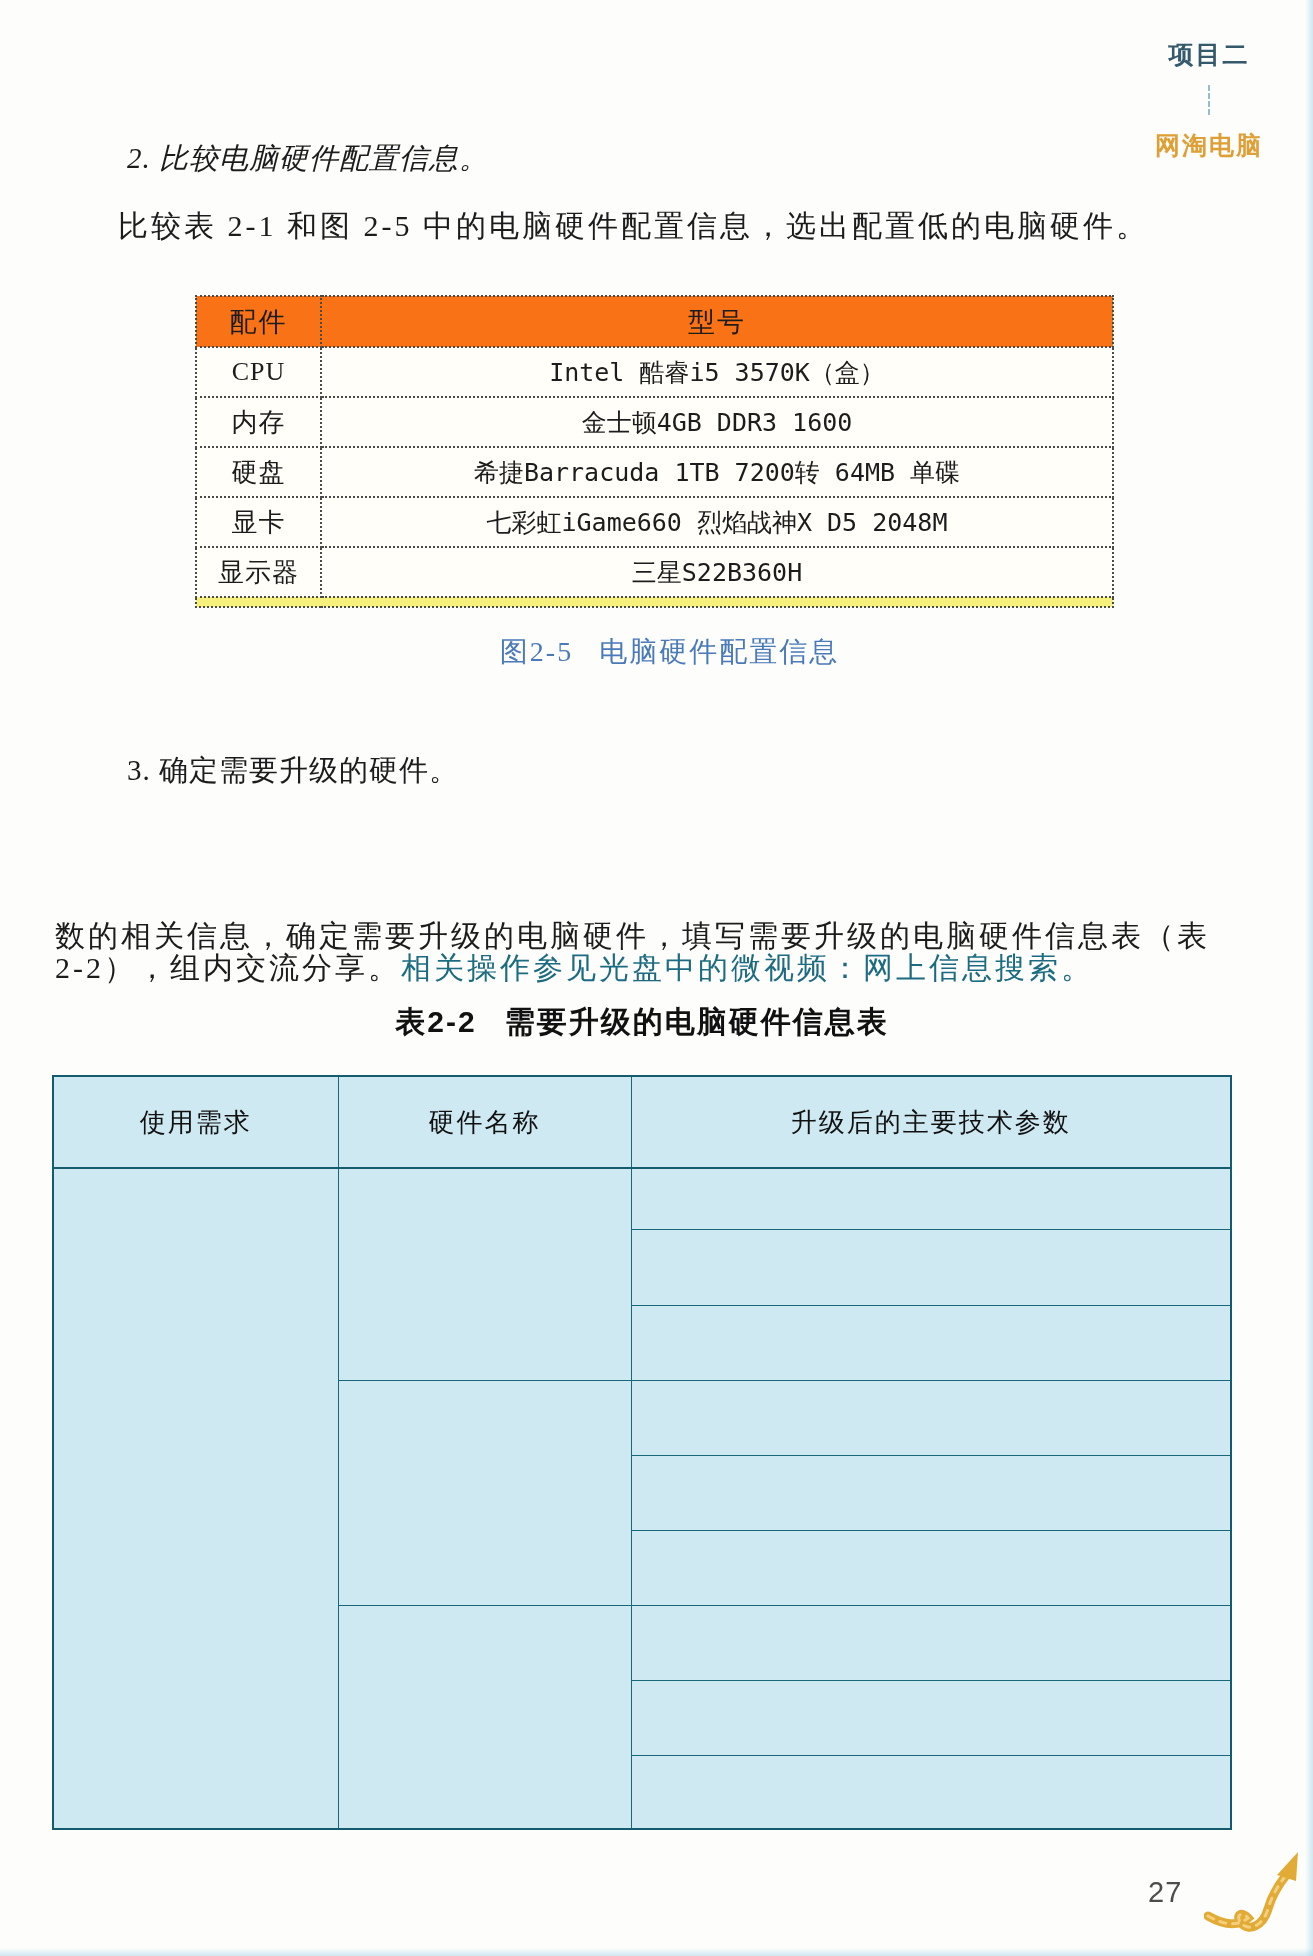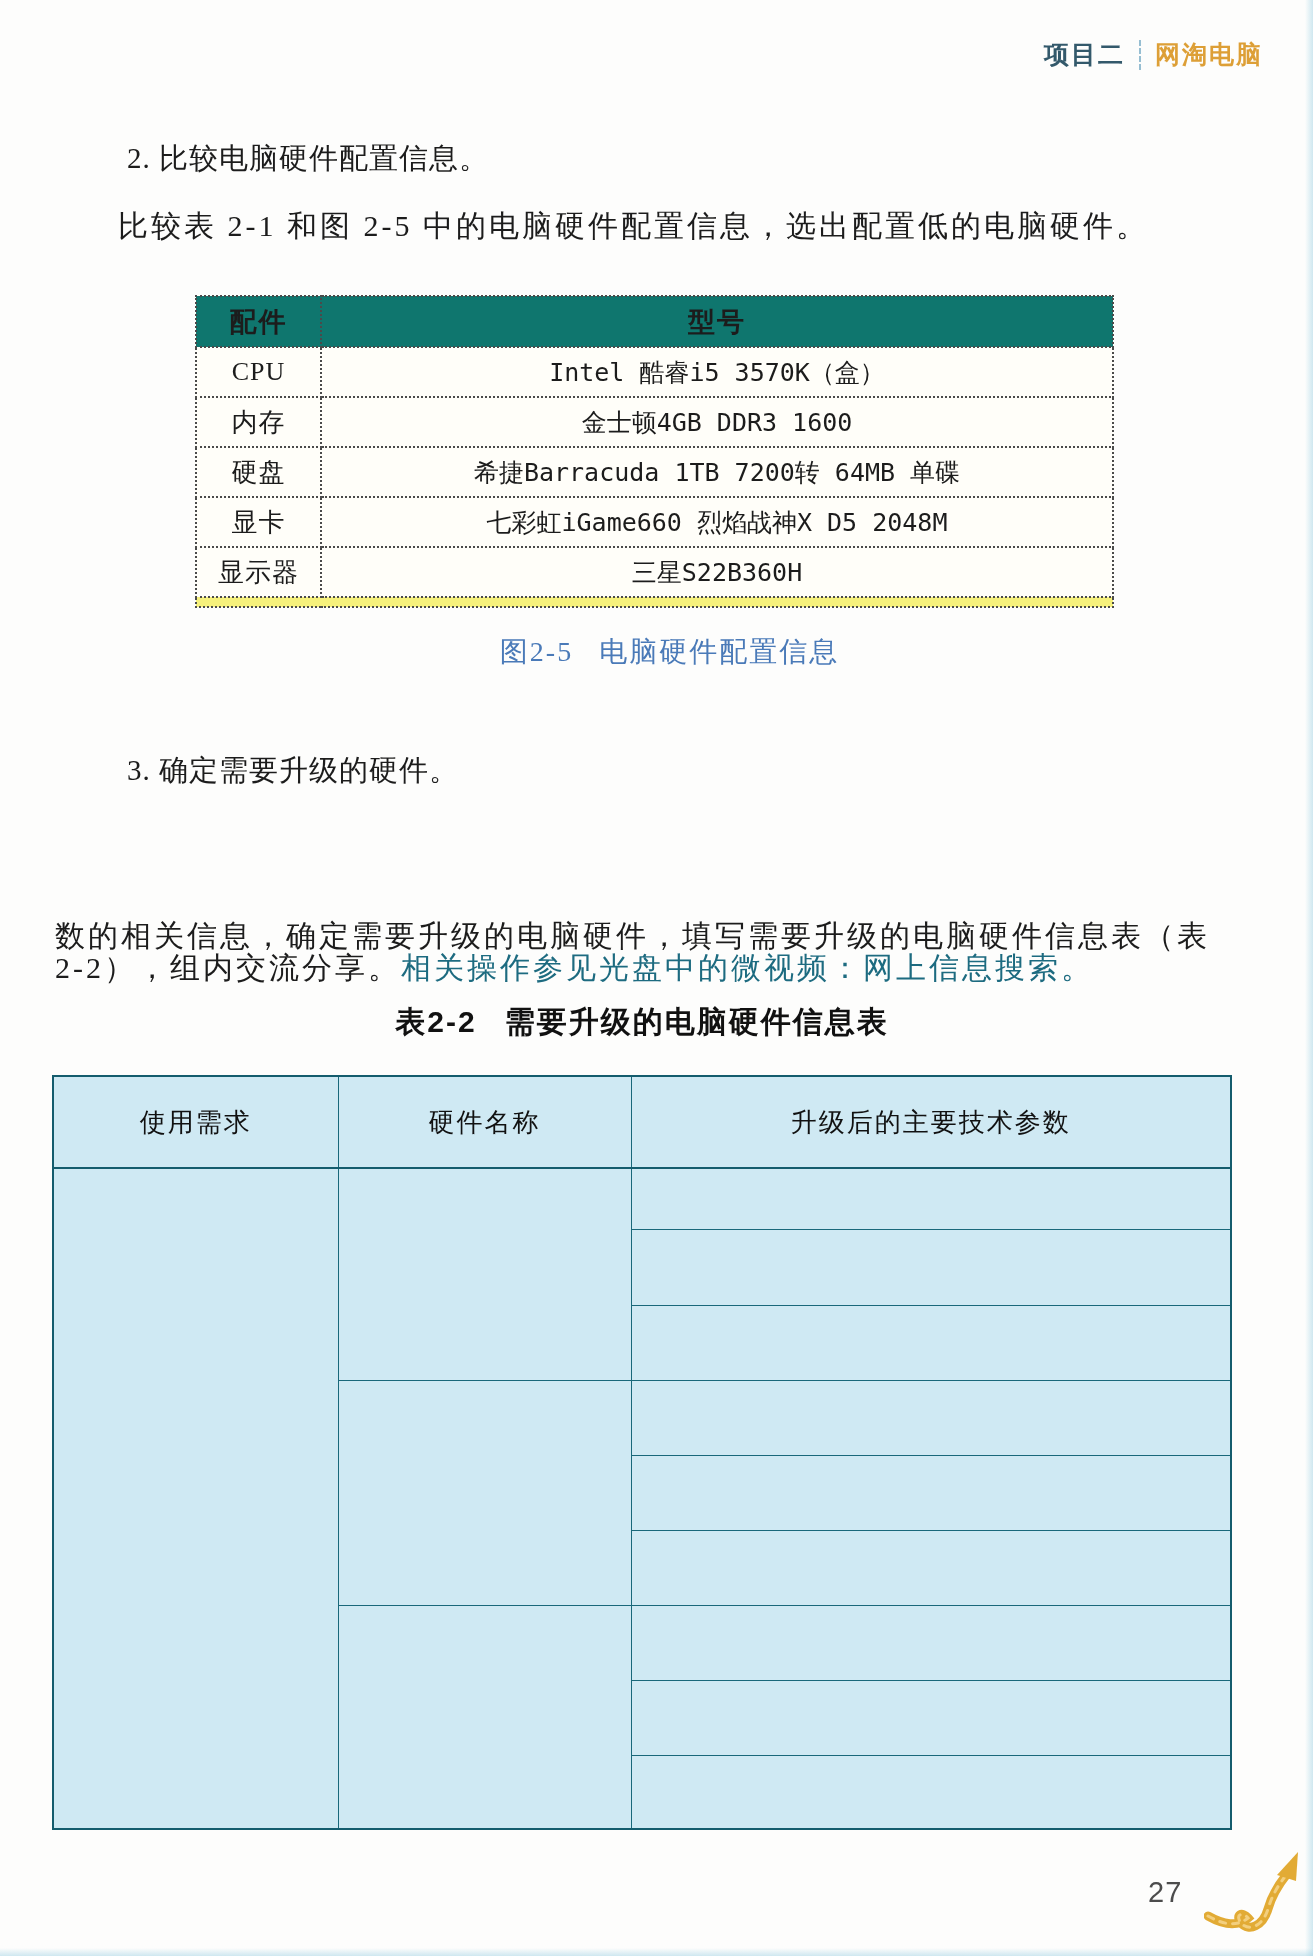--- a/index.html
+++ b/index.html
@@ -16,51 +16,51 @@
   .edge-right{position:absolute;top:0;right:0;width:8px;height:100%;
     background:linear-gradient(to left, rgba(150,205,225,.45), rgba(150,205,225,0));}
   .edge-bottom{position:absolute;left:0;bottom:0;width:100%;height:8px;
     background:linear-gradient(to top, rgba(150,205,225,.45), rgba(150,205,225,0));}
 
   
   .running-head{
     position:absolute;top:38px;right:50px;
     display:flex;align-items:center;gap:14px;
     font-family:"Liberation Sans","DejaVu Sans",sans-serif;
-    font-weight:bold;font-size:25px;letter-spacing:2px;
+    font-weight:bold;font-size:25px;letter-spacing:2px;flex-direction:column;
   }
   .running-head .project{color:#33596b;}
   .running-head .divider{width:0;height:30px;border-left:2px dashed #96bed2;}
   .running-head .chapter{color:#dd9f36;}
 
   
   .h-num{position:absolute;left:127px;font-size:29px;letter-spacing:1px;white-space:nowrap;}
-  .s2-heading{top:139px;}
+  .s2-heading{top:139px;font-style:italic;}
   .s2-para{position:absolute;left:118px;top:206px;font-size:30px;letter-spacing:3px;white-space:nowrap;}
   .s3-heading{top:751px;}
   .para-line{position:absolute;left:55px;width:1195px;font-size:30px;letter-spacing:3px;white-space:nowrap;}
   .pl1{top:812px;padding-left:64px;}
   .pl2{top:916px;}
   .pl3{top:948px;}
   .video-ref{color:#1d6b80;}
 
   
   .fig-table{
     position:absolute;left:195px;top:295px;width:919px;
     border-collapse:collapse;table-layout:fixed;
     background:#fffef9;
   }
   .fig-table th,.fig-table td{
     border:2px dotted #4a4a4a;
     text-align:center;vertical-align:middle;
     padding:0;
   }
   .fig-table thead th{
-    background:#0f766e;
-    height:49px;font-size:27px;font-weight:bold;letter-spacing:2px;
+    background:#f97316;
+    height:49px;font-size:27px;font-weight:normal;letter-spacing:2px;
   }
   .fig-table tbody tr.data-row{height:50px;}
   .fig-table td.part{font-size:26px;letter-spacing:1px;}
   .fig-table td.model{font-family:"DejaVu Sans Mono","Liberation Mono",monospace;font-size:25px;}
   .fig-table tr.strip-row td{height:8px;background:#f6f17c;border-top:2px dotted #4a4a4a;}
 
   .fig-caption{
     position:absolute;left:210px;top:633px;width:919px;
     text-align:center;font-size:28px;color:#4a7ab8;letter-spacing:2px;
   }

